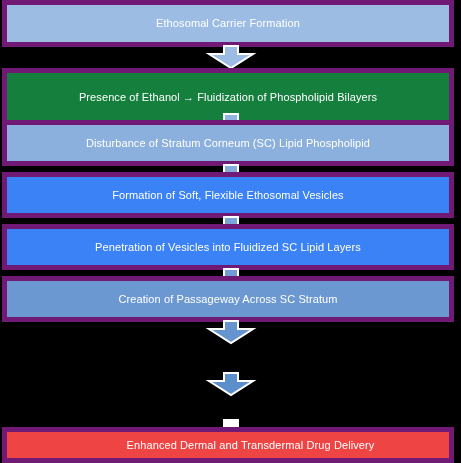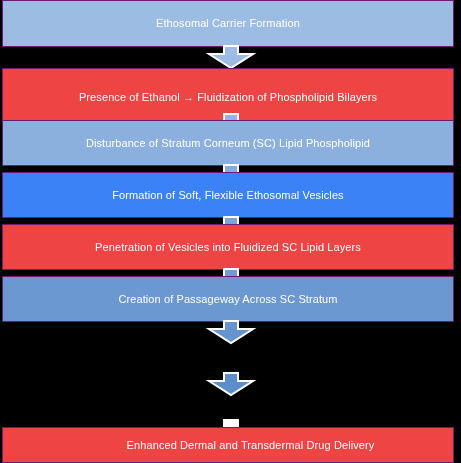--- a/index.html
+++ b/index.html
@@ -14,21 +14,21 @@
     background: #000000;
     overflow: hidden;
     font-family: "Liberation Sans", sans-serif;
   }
   
   .step {
     position: absolute;
     left: 2px;
     width: 452px;
     box-sizing: border-box;
-    border: 1px solid #701a75;
+    border: 5px solid #701a75;
     display: flex;
     align-items: center;
     justify-content: center;
     text-align: center;
   }
   .step-label {
     color: #ffffff;
     font-size: 11px;
     line-height: 13px;
     letter-spacing: 0.1px;
@@ -57,21 +57,21 @@
 
   <div class="step" style="top: 0px; height: 47px; background: rgb(156, 188, 228);">
     <span class="step-label">Ethosomal Carrier Formation</span>
   </div>
   <div class="connector" style="top: 47px; height: 21px;">
     <svg width="46" height="23" viewBox="0 0 46 23">
       <polygon points="16,0 30,0 30,8 45,8 23,22 1,8 16,8" stroke="#ffffff" stroke-width="2" fill="#9cbce4"></polygon>
     </svg>
   </div>
 
-  <div class="step" style="top: 68px; height: 59px; background: #ef4444;">
+  <div class="step" style="top: 68px; height: 59px; background: #15803d;">
     <span class="step-label">Presence of Ethanol → Fluidization of Phospholipid Bilayers</span>
   </div>
   <div class="connector" style="top: 115px; height: 21px;">
     <svg width="46" height="23" viewBox="0 0 46 23">
       <polygon points="16,0 30,0 30,8 45,8 23,22 1,8 16,8" stroke="#ffffff" stroke-width="2" fill="#91b4e0"></polygon>
     </svg>
   </div>
 
   <div class="step" style="top: 120px; height: 46px; background: rgb(140, 176, 222);">
     <span class="step-label">Disturbance of Stratum Corneum (SC) Lipid Phospholipid</span>
@@ -84,21 +84,21 @@
 
   <div class="step" style="top: 172px; height: 46px; background: #3b82f6;">
     <span class="step-label">Formation of Soft, Flexible Ethosomal Vesicles</span>
   </div>
   <div class="connector" style="top: 218px; height: 21px;">
     <svg width="46" height="23" viewBox="0 0 46 23">
       <polygon points="16,0 30,0 30,8 45,8 23,22 1,8 16,8" stroke="#ffffff" stroke-width="2" fill="#7ba4d8"></polygon>
     </svg>
   </div>
 
-  <div class="step" style="top: 224px; height: 46px; background: #ef4444;">
+  <div class="step" style="top: 224px; height: 46px; background: #3b82f6;">
     <span class="step-label">Penetration of Vesicles into Fluidized SC Lipid Layers</span>
   </div>
   <div class="connector" style="top: 270px; height: 21px;">
     <svg width="46" height="23" viewBox="0 0 46 23">
       <polygon points="16,0 30,0 30,8 45,8 23,22 1,8 16,8" stroke="#ffffff" stroke-width="2" fill="#709cd3"></polygon>
     </svg>
   </div>
 
   <div class="step" style="top: 276px; height: 46px; background: rgb(107, 152, 209);">
     <span class="step-label">Creation of Passageway Across SC Stratum</span>

